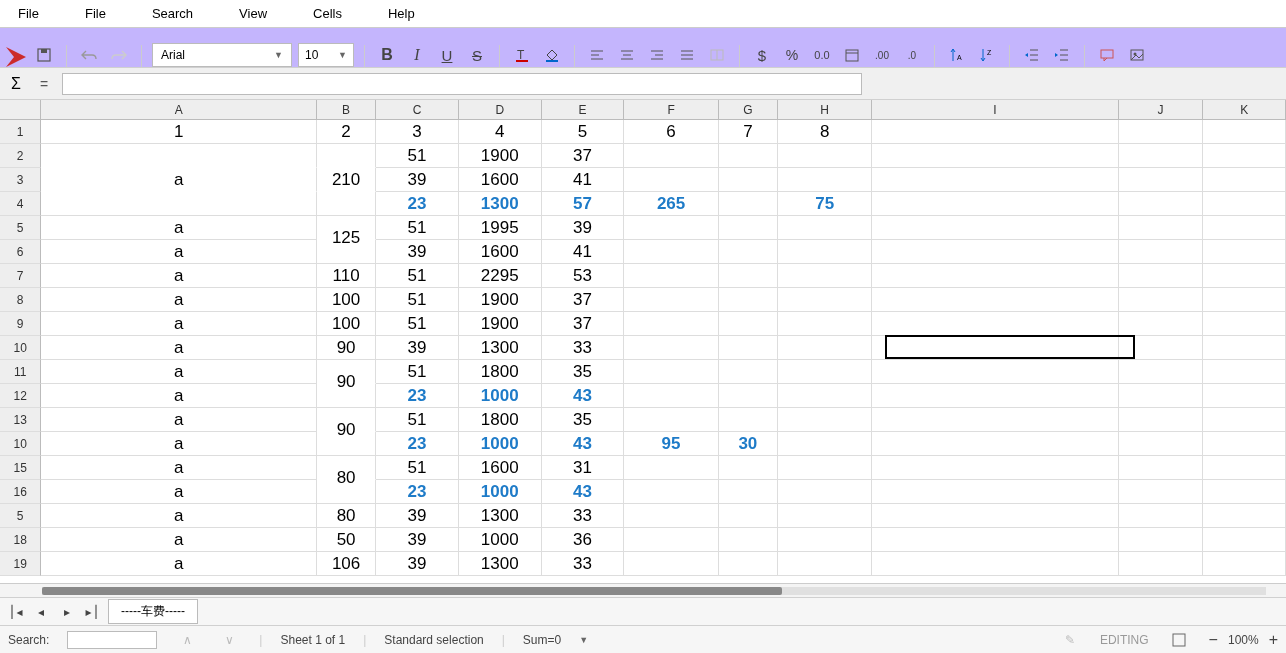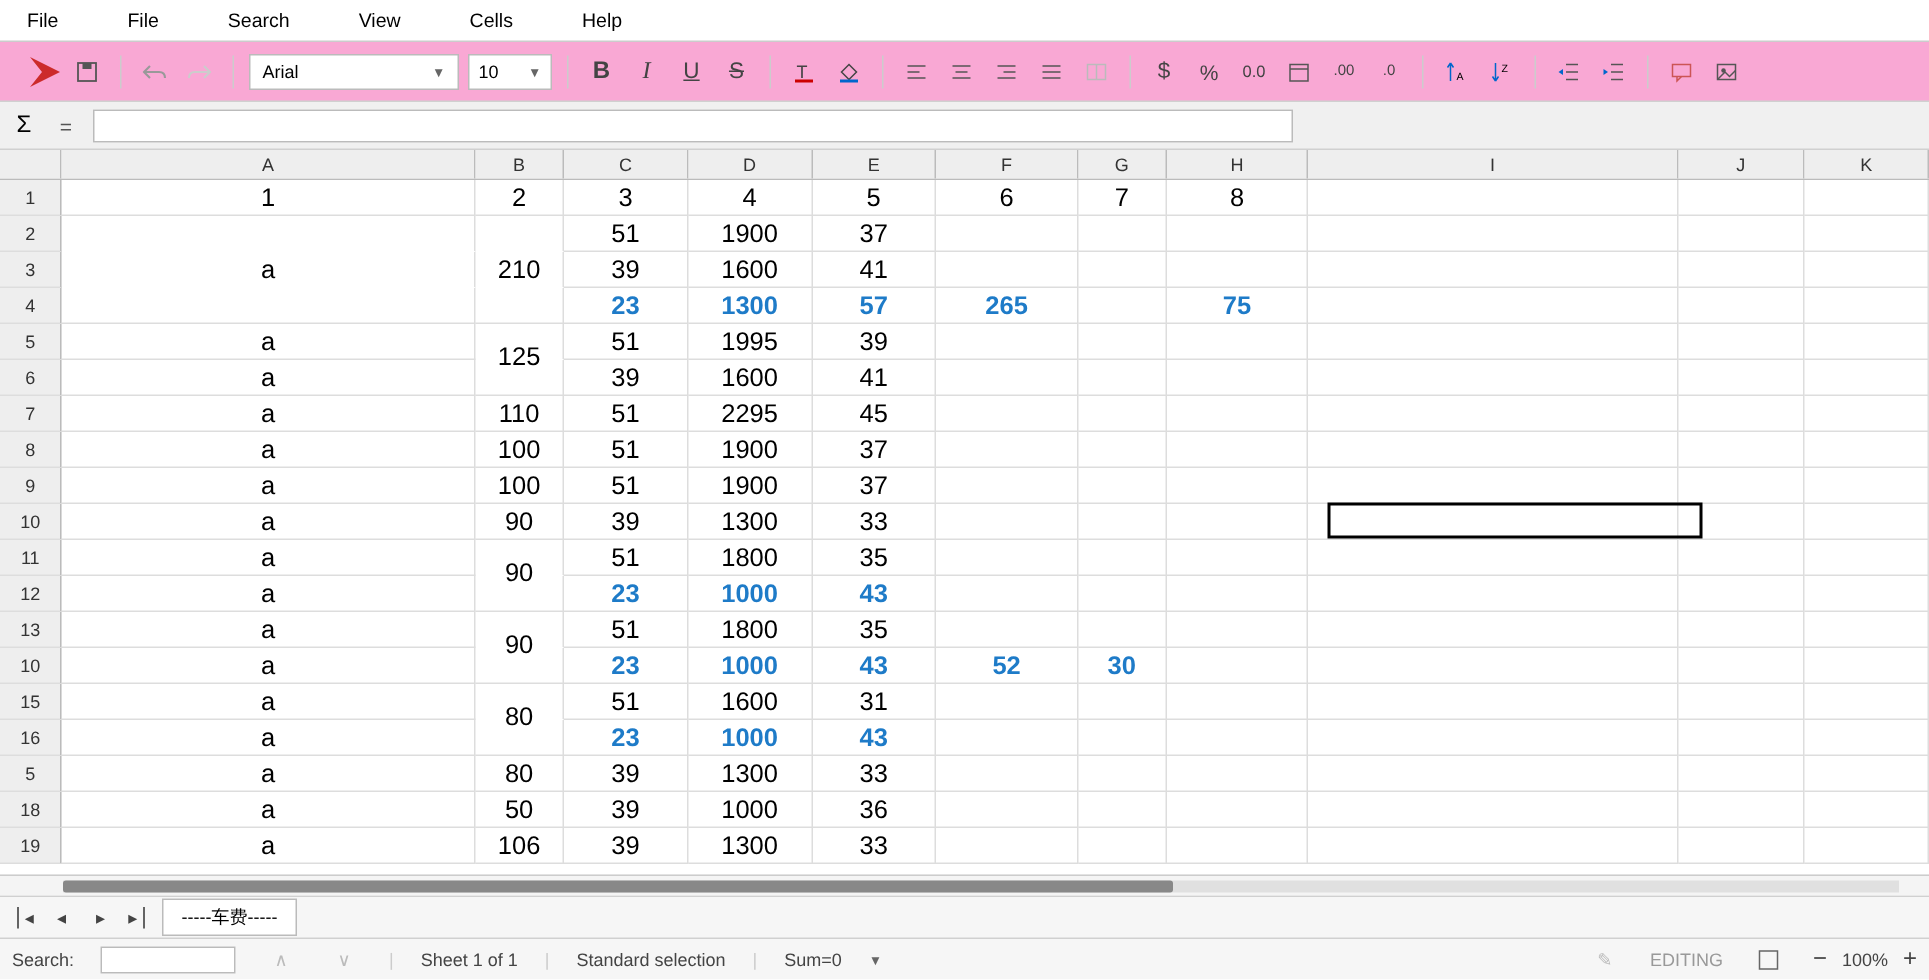--- a/index.html
+++ b/index.html
@@ -3,21 +3,21 @@
 <meta charset="utf-8">
 <style>
 * { box-sizing: border-box; margin: 0; padding: 0; }
 body { font-family: Arial, sans-serif; font-size: 12px; background: #fff; width: 1286px; height: 653px; overflow: hidden; display: flex; flex-direction: column; }
 
 
 .menubar { display: flex; align-items: center; height: 28px; border-bottom: 1px solid #ccc; padding: 0 10px; gap: 30px; }
 .menubar span { font-size: 13px; padding: 4px 8px; cursor: pointer; }
 
 
-.toolbar { display: flex; align-items: center; height: 40px; padding: 0 20px; gap: 6px; background: #f9a8d4; border-bottom: 1px solid #d0d0d0; }
+.toolbar { display: flex; align-items: flex-end; height: 40px; padding: 0 6px; gap: 6px; background: #c4b5fd; border-bottom: 1px solid #d0d0d0; }
 .logo { width: 20px; height: 20px; display:inline-block; }
 .tbtn { width: 24px; height: 24px; display: flex; align-items: center; justify-content: center; cursor: pointer; color: #444; }
 .tbtn svg { width: 16px; height: 16px; }
 .tsep { width: 1px; height: 22px; background: #ccc; margin: 0 4px; }
 .font-select { width: 140px; height: 24px; border: 1px solid #bbb; background: #fff; display: flex; align-items: center; justify-content: space-between; padding: 0 8px; font-size: 12px; }
 .size-select { width: 56px; height: 24px; border: 1px solid #bbb; background: #fff; display: flex; align-items: center; justify-content: space-between; padding: 0 6px; font-size: 12px; }
 .caret { font-size: 9px; color: #666; }
 
 
 .fbar { display: flex; align-items: center; height: 32px; padding: 2px 6px; gap: 8px; border-bottom: 1px solid #d0d0d0; background: #f0f0f0; }
@@ -316,21 +316,21 @@
         <div class="cell" style="width: 250px;"></div>
         <div class="cell" style="width: 86px;"></div>
         <div class="cell" style="width: 84px;"></div>
       </div>
       <div class="row">
         <div class="rh">7</div>
         <div class="cell" style="width: 280px;">a</div>
         <div class="cell" style="width: 60px;">110</div>
         <div class="cell" style="width: 84px;">51</div>
         <div class="cell" style="width: 84px;">2295</div>
-        <div class="cell" style="width: 84px;">45</div>
+        <div class="cell" style="width: 84px;">53</div>
         <div class="cell" style="width: 96px;"></div>
         <div class="cell" style="width: 60px;"></div>
         <div class="cell" style="width: 96px;"></div>
         <div class="cell" style="width: 250px;"></div>
         <div class="cell" style="width: 86px;"></div>
         <div class="cell" style="width: 84px;"></div>
       </div>
       <div class="row">
         <div class="rh">8</div>
         <div class="cell" style="width: 280px;">a</div>
@@ -419,21 +419,21 @@
         <div class="cell" style="width: 86px;"></div>
         <div class="cell" style="width: 84px;"></div>
       </div>
       <div class="row">
         <div class="rh">10</div>
         <div class="cell" style="width: 280px;">a</div>
         <div class="cell" style="width: 60px;"></div>
         <div class="cell blue" style="width: 84px;">23</div>
         <div class="cell blue" style="width: 84px;">1000</div>
         <div class="cell blue" style="width: 84px;">43</div>
-        <div class="cell blue" style="width: 96px;">52</div>
+        <div class="cell blue" style="width: 96px;">95</div>
         <div class="cell blue" style="width: 60px;">30</div>
         <div class="cell" style="width: 96px;"></div>
         <div class="cell" style="width: 250px;"></div>
         <div class="cell" style="width: 86px;"></div>
         <div class="cell" style="width: 84px;"></div>
       </div>
       <div class="row">
         <div class="rh">15</div>
         <div class="cell" style="width: 280px;">a</div>
         <div class="cell merged-top" style="width: 60px; align-items: flex-end; padding-bottom: 0px; position: relative; overflow: visible;">

